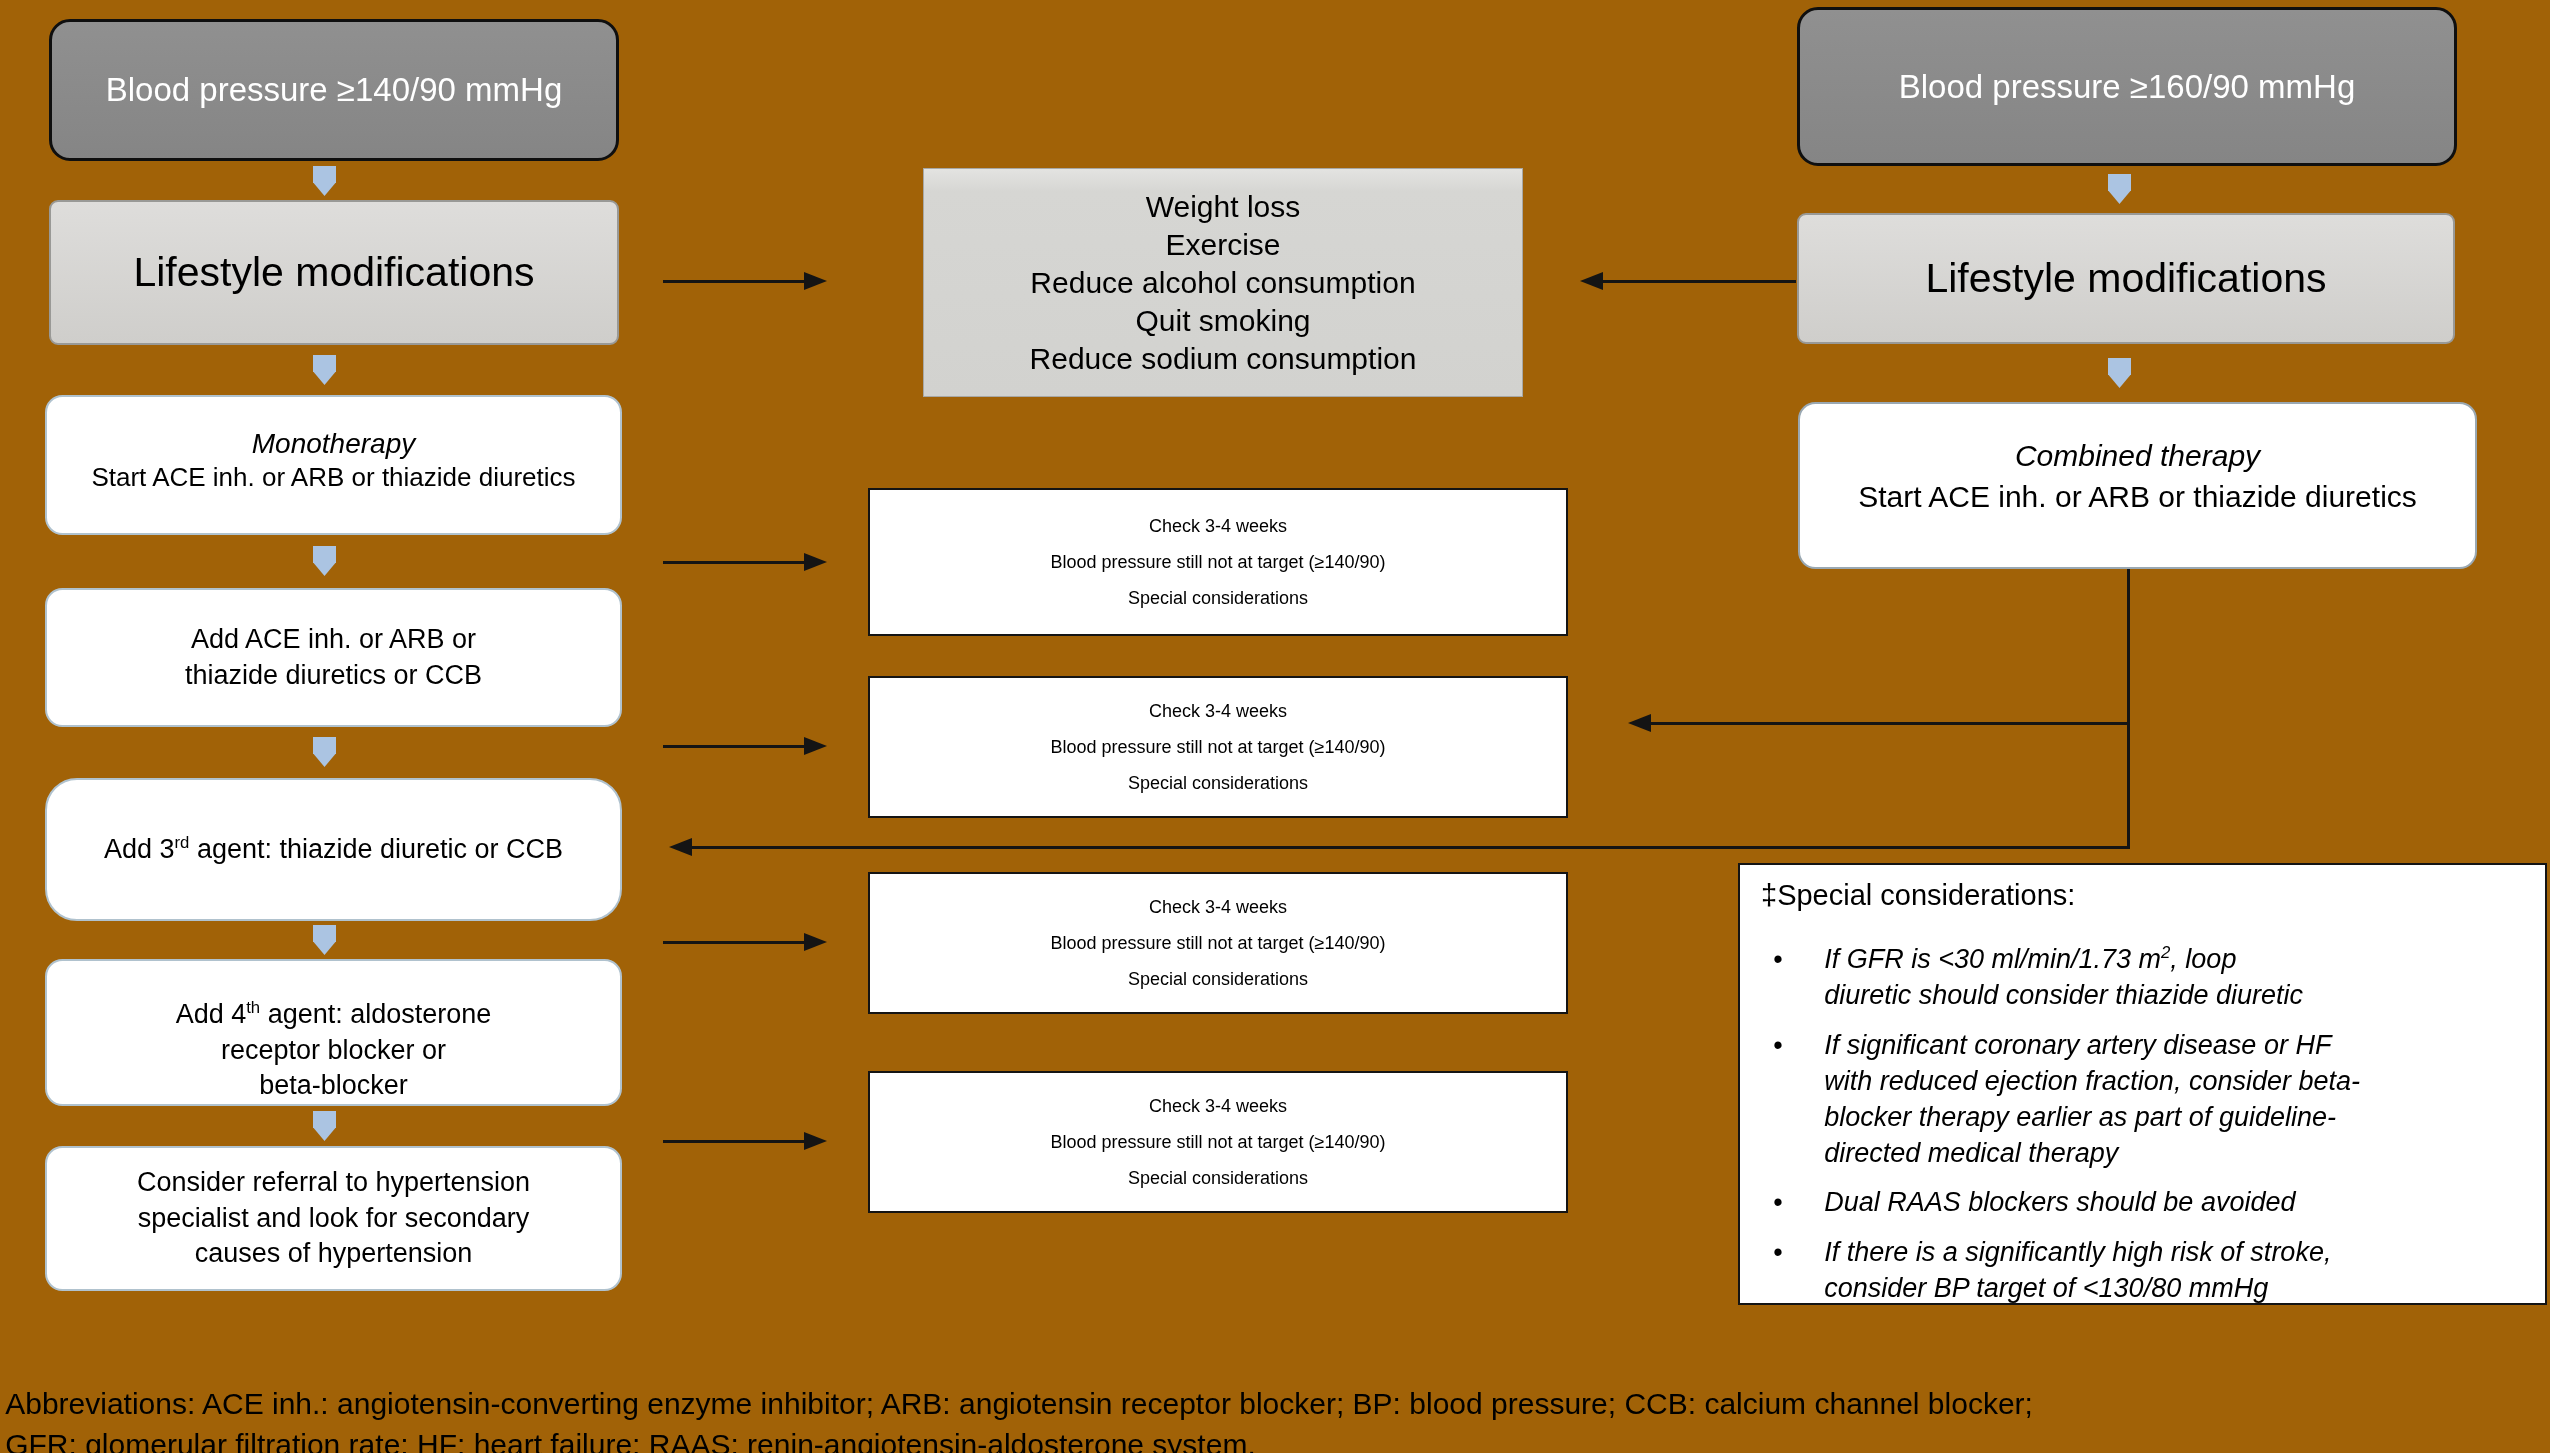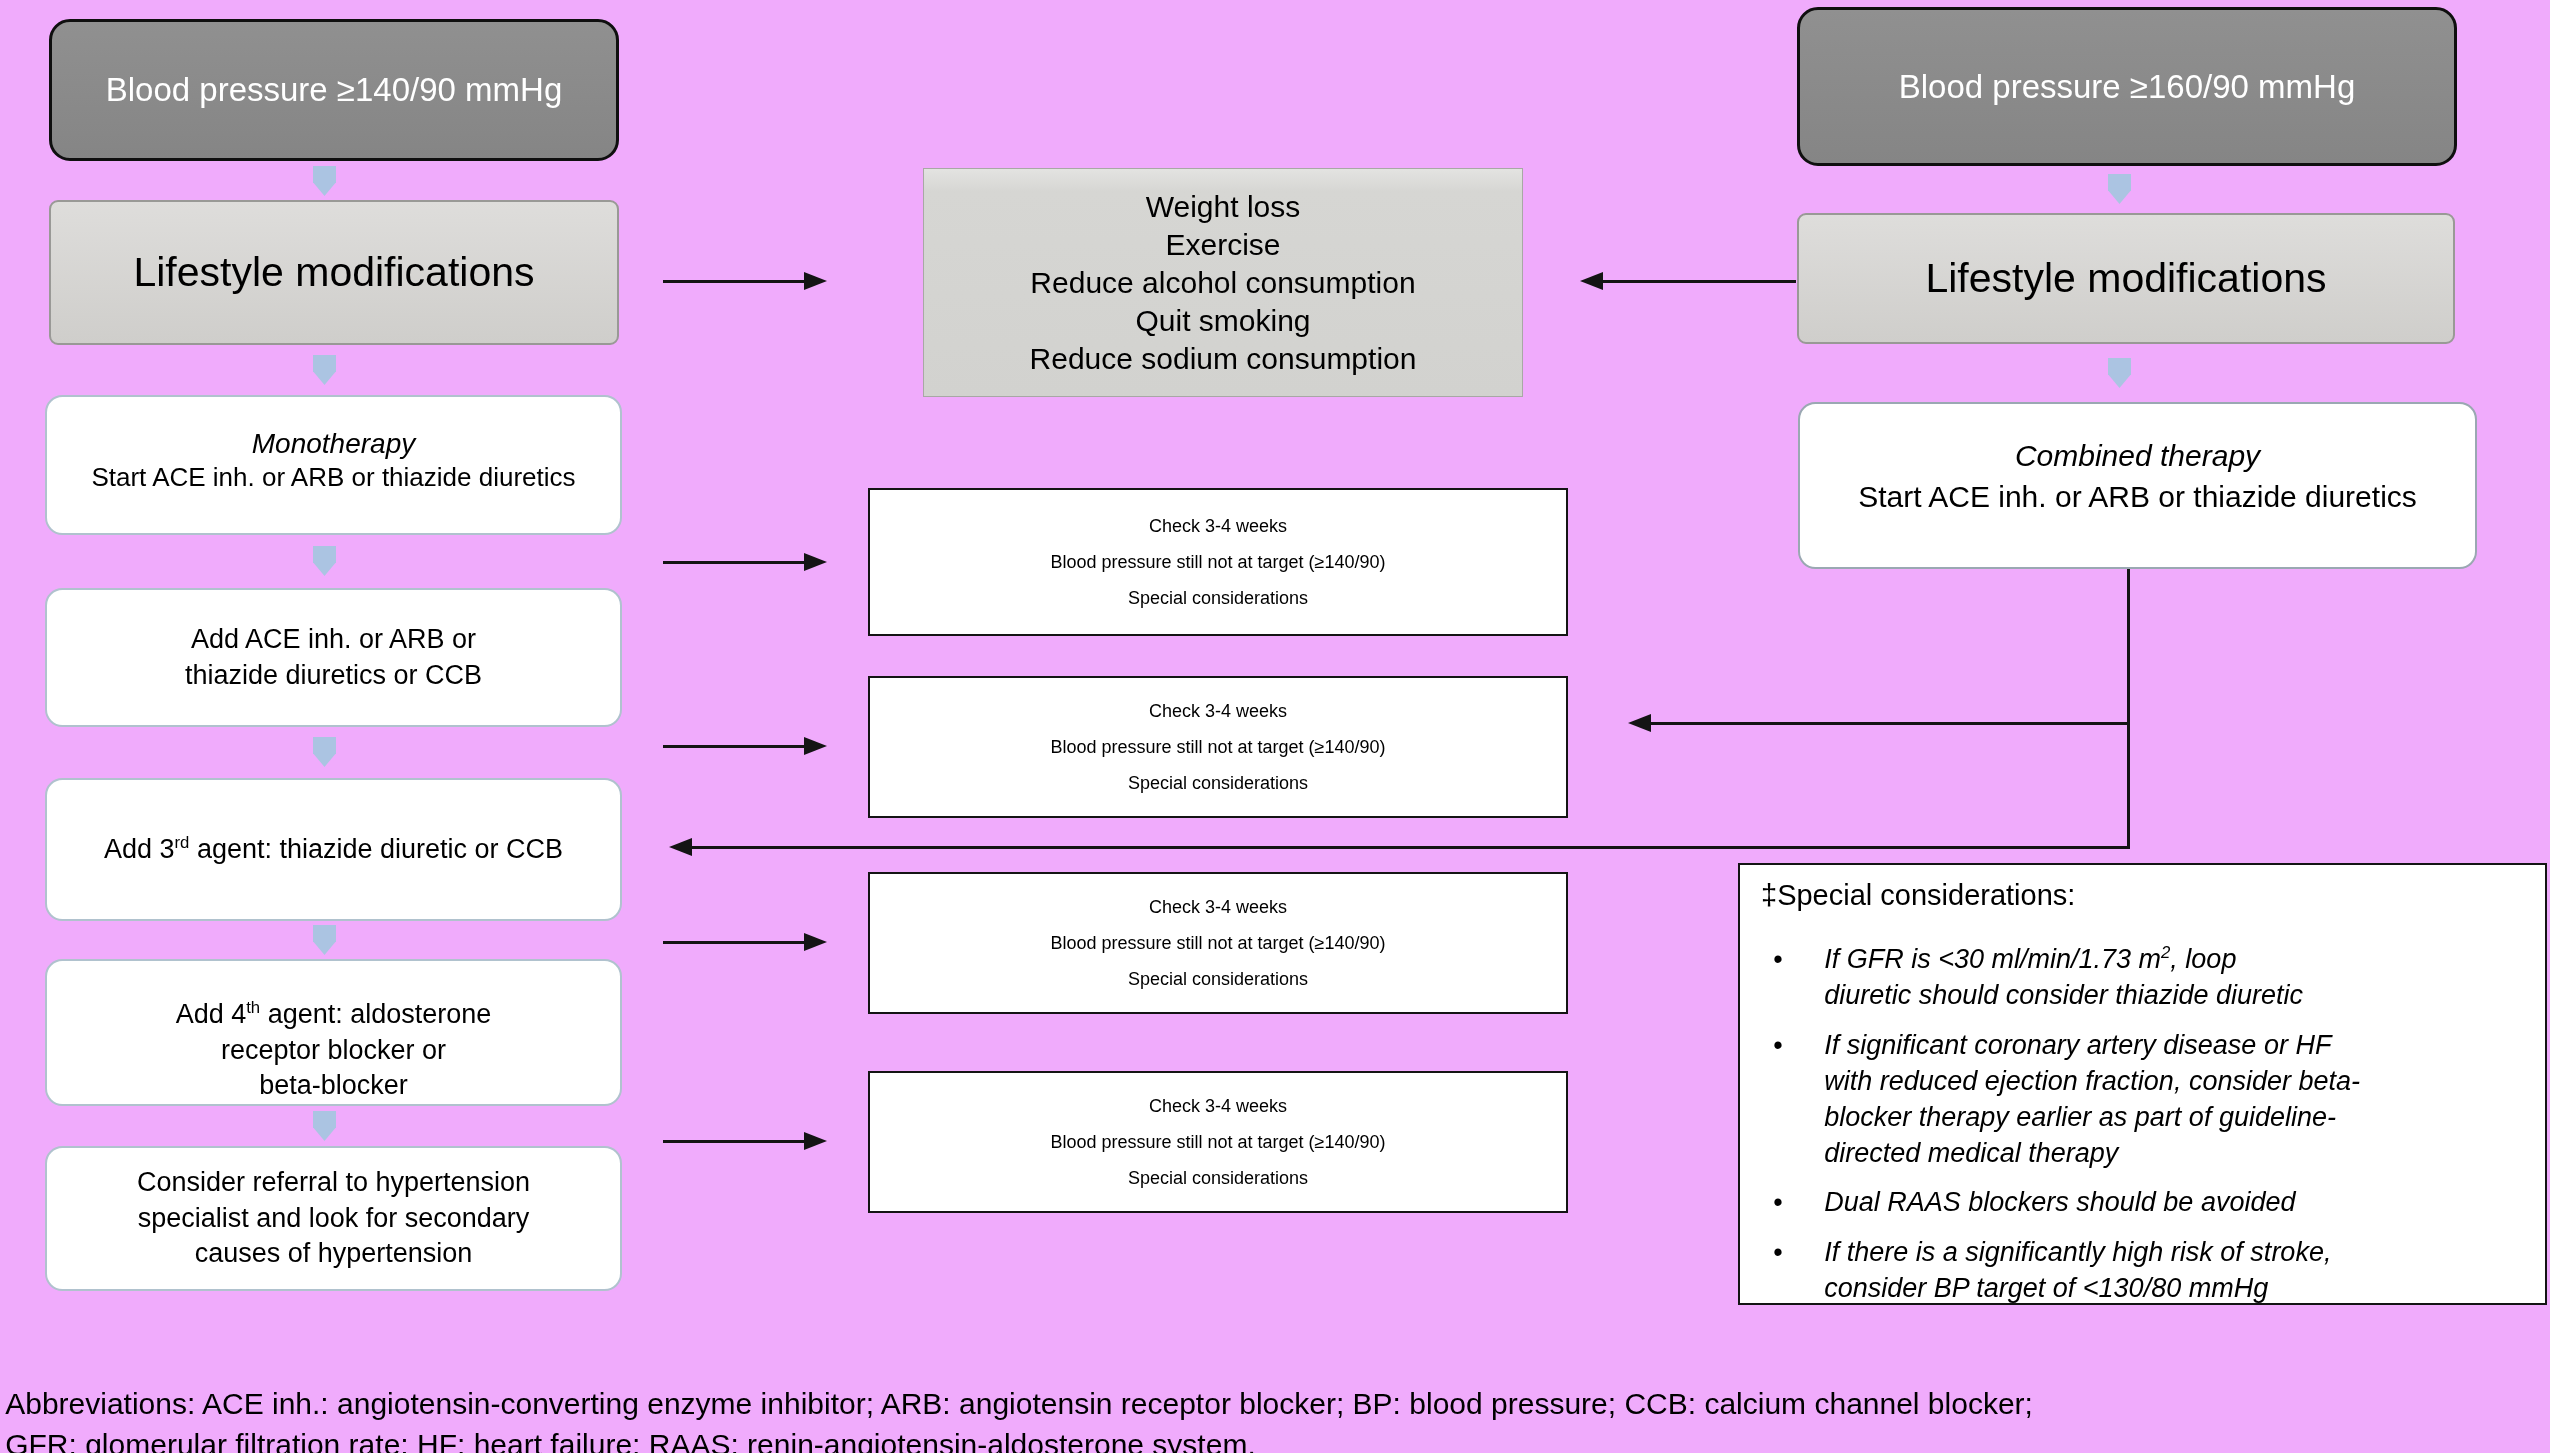--- a/index.html
+++ b/index.html
@@ -1,16 +1,16 @@
 <!DOCTYPE html>
 <html style="font-size:14px"><head>
 <meta charset="utf-8">
 <style>
   html,body{margin:0;padding:0;background:#ffffff;}
-  #canvas{position:relative;width:2550px;height:1454px;background:#f0abfc;overflow:hidden;
+  #canvas{position:relative;width:2550px;height:1454px;background:#a16207;overflow:hidden;
           font-family:"Liberation Sans", sans-serif;color:#000;text-decoration:underline;}
   .box{position:absolute;box-sizing:border-box;display:flex;flex-direction:column;
        align-items:center;justify-content:center;text-align:center;}
   .dark{background:linear-gradient(180deg,#909090,#858585);color:#fff;
         border:3.5px solid #0f0f0f;border-radius:21px;font-size:33px;}
   .grayr{background:linear-gradient(180deg,#dedddb,#cfcecb);border:2.6px solid #999996;
          border-radius:9px;font-size:41px;}
   .whiter{background:#ffffff;border:2.6px solid #b0c2ce;border-radius:17.4px;font-size:27px;}
   .plaingray{background:linear-gradient(180deg,#e3e3e1 0%,#d6d6d3 10%,#d2d2cf 100%);
          border:1.7px solid #a8a8a5;font-size:30px;}
@@ -52,21 +52,21 @@
   <div class="box whiter" style="left:45px;top:395px;width:577px;height:140px;padding-bottom:8.7px;gap:2px;font-size:26px;">
     <span class="title-italic" style="font-size:28px;">Monotherapy</span>
     <span>Start ACE inh. or ARB or thiazide diuretics</span>
   </div>
 
   <div class="box whiter" style="left:45px;top:588px;width:577px;height:139px;">
     <span class="pre">Add ACE inh. or ARB or
 thiazide diuretics or CCB</span>
   </div>
 
-  <div class="box whiter" style="left:45px;top:778px;width:577px;height:143px;">
+  <div class="box whiter" style="left:45px;top:778px;width:577px;height:143px;border-radius:32px;">
     <span>
       <span>Add 3</span><sup class="small">rd</sup><span> agent: thiazide diuretic or CCB</span>
     </span>
   </div>
 
   <div class="box whiter" style="left:45px;top:959px;width:577px;height:147px;">
     <span class="pre">
       <span>Add 4</span><sup class="small">th</sup><span> agent: aldosterone
 receptor blocker or
 beta-blocker</span>

